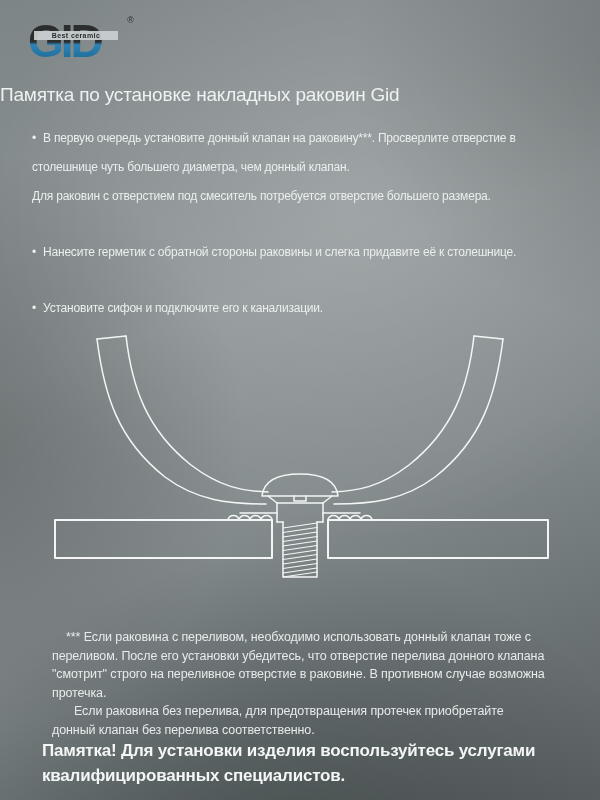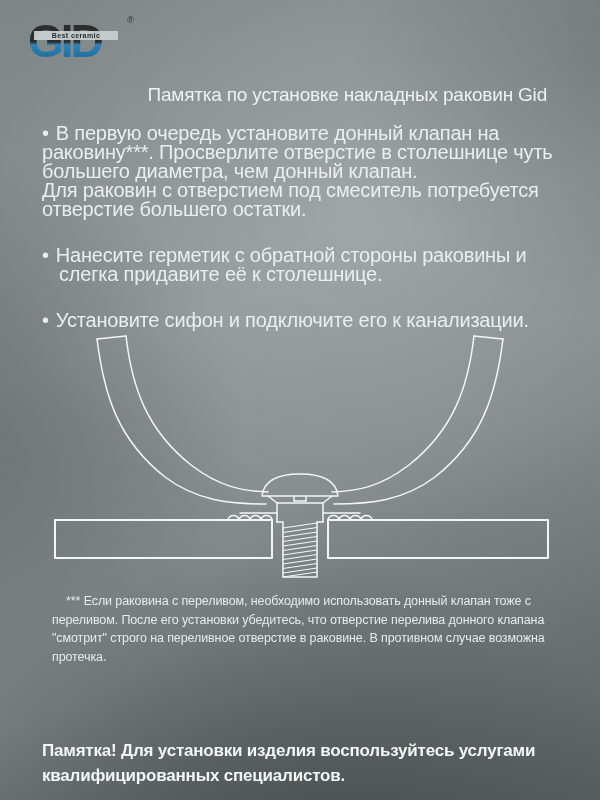--- a/index.html
+++ b/index.html
@@ -30,37 +30,37 @@
     display:flex;align-items:center;justify-content:center;
   }
   .logo-tagline{
     font-size:7px;line-height:7px;font-weight:700;color:#24302f;
     letter-spacing:0.4px;white-space:nowrap;
   }
   .logo-reg{position:absolute;right:4px;top:-3px;font-size:9px;color:#2c2e2e;}
   
   .title{
     position:absolute;left:0;top:84px;width:547px;
-    text-align:right;font-size:19px;letter-spacing:-0.2px;
+    text-align:left;font-size:19px;letter-spacing:-0.2px;
     font-weight:500;color:#eef1f1;
   }
   
   .content{
-    position:absolute;left:42px;top:124px;width:524px;
-    font-size:20px;line-height:19px;letter-spacing:-0.2px;color:#eaeeee;
+    position:absolute;left:32px;top:124px;width:524px;
+    font-size:12px;line-height:29px;letter-spacing:-0.2px;color:#eaeeee;
   }
   .content p{margin:0;}
   .content p.hang{padding-left:17px;text-indent:-17px;margin-top:27px;}
   .bullet{display:inline;margin-right:7px;}
   
   .diagram{position:absolute;left:0;top:330px;width:600px;height:260px;}
   .diagram svg{display:block;}
   
   .footnote{
-    position:absolute;left:52px;top:592px;width:496px;
+    position:absolute;left:52px;top:628px;width:496px;
     font-size:12.5px;line-height:18.5px;letter-spacing:-0.1px;color:#e7ebeb;
   }
   .footnote p{margin:0;}
   .footnote p.fn-1{text-indent:14px;}
   .footnote p.fn-2,.footnote p.fn-3{text-indent:22px;}
   
   .warning{
     position:absolute;left:42px;top:738px;width:524px;
     font-size:17px;line-height:25px;font-weight:700;letter-spacing:-0.2px;color:#f3f6f5;
   }
@@ -75,21 +75,21 @@
     <div class="logo-band">
       <span class="logo-tagline">Best ceramic</span>
     </div>
     <div class="logo-reg">®</div>
   </div>
 
   <div class="title">Памятка по установке накладных раковин Gid</div>
 
   <div class="content">
     <p><span class="bullet">•</span><span>В первую очередь установите донный клапан на раковину***. Просверлите отверстие в столешнице чуть большего диаметра, чем донный клапан.</span></p>
-    <p><span>Для раковин с отверстием под смеситель потребуется отверстие большего остатки.</span></p>
+    <p><span>Для раковин с отверстием под смеситель потребуется отверстие большего размера.</span></p>
     <p class="hang"><span class="bullet">•</span><span>Нанесите герметик с обратной стороны раковины и слегка придавите её к столешнице.</span></p>
     <p class="hang"><span class="bullet">•</span><span>Установите сифон и подключите его к канализации.</span></p>
   </div>
 
   <div class="diagram">
     <svg width="600" height="260" viewBox="0 0 600 260" fill="none" stroke="#f4f6f6" stroke-width="1.5" stroke-linecap="round" stroke-linejoin="round">
 
       <g>
         <path d="M 97,9 L 126,6"></path>
         <path d="M 97,9 C 104,65 118,110 165,147 C 197,171 230,174 266,174"></path>
@@ -128,17 +128,18 @@
         <path d="M 328,190 A 5.5,4.5 0 0 1 339,190 A 5.5,4.5 0 0 1 350,190 A 5.5,4.5 0 0 1 361,190 A 5.5,4.5 0 0 1 372,190"></path>
       </g>
 
       <rect x="55" y="190" width="217" height="38" stroke-width="2"></rect>
       <rect x="328" y="190" width="220" height="38" stroke-width="2"></rect>
     </svg>
   </div>
 
   <div class="footnote">
     <p class="fn-1">*** Если раковина с переливом, необходимо использовать донный клапан тоже с переливом. После его установки убедитесь, что отверстие перелива донного клапана "смотрит" строго на переливное отверстие в раковине. В противном случае возможна протечка.</p>
+    <p class="fn-2">Если раковина без перелива, для предотвращения протечек приобретайте донный клапан без перелива соответственно.</p>
   </div>
 
   <div class="warning">Памятка! Для установки изделия воспользуйтесь услугами квалифицированных специалистов.</div>
 
 </div>
 
 </body></html>

